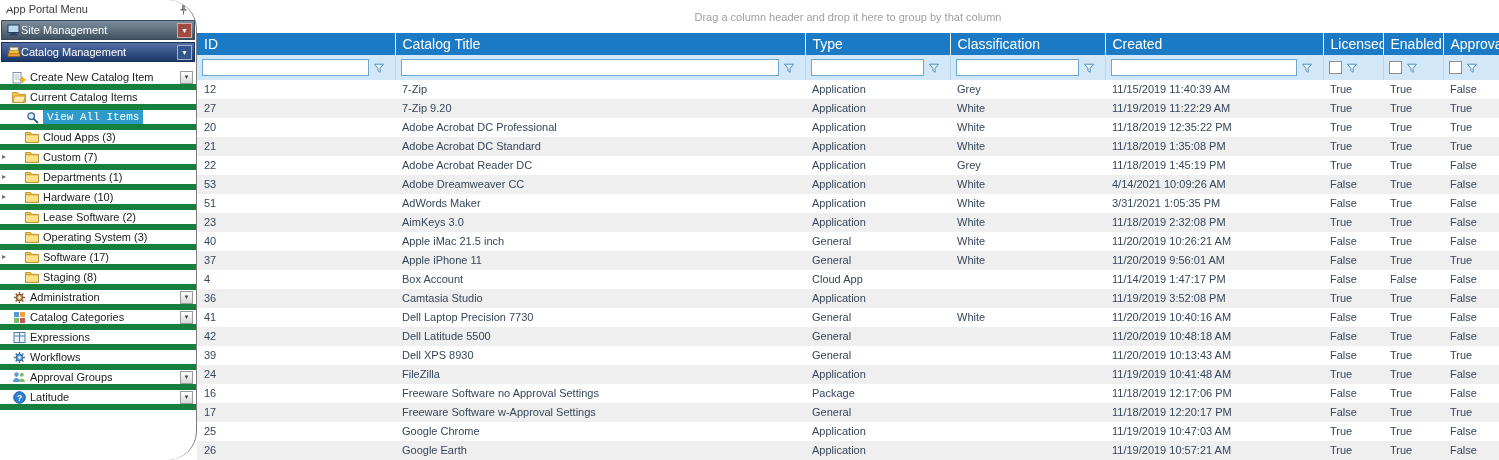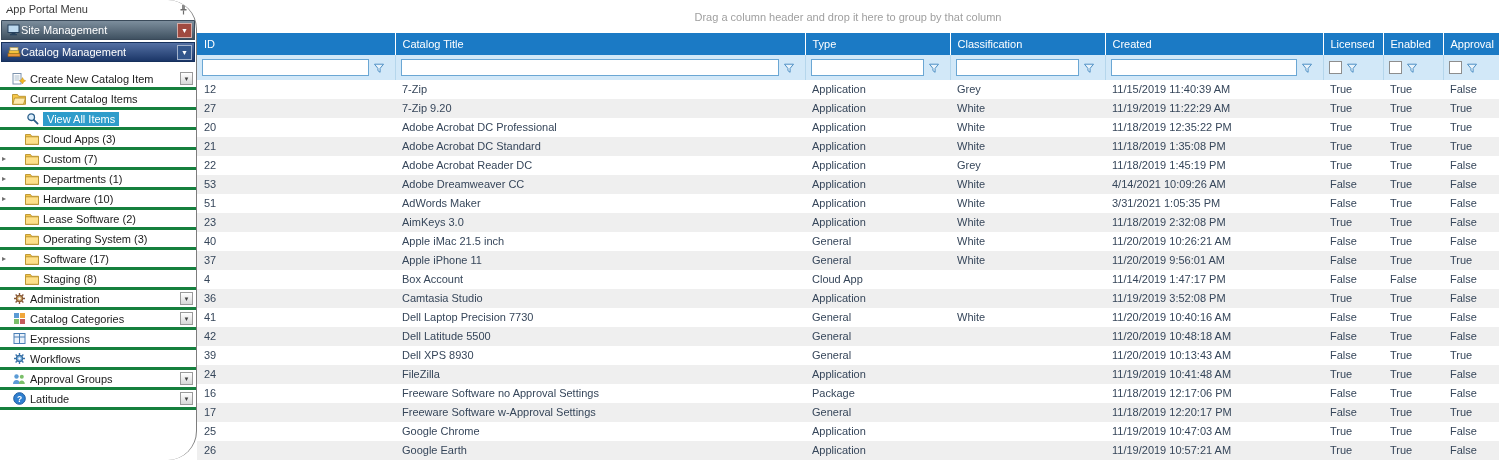--- a/index.html
+++ b/index.html
@@ -19,36 +19,36 @@
   .hdr-blue { background:linear-gradient(rgba(255,255,255,.22), rgba(0,0,0,.25)), var(--section-blue,#24488a);
     border:1px solid #16305c; }
   .s-icon { width:15px; height:14px; display:inline-flex; align-items:center; justify-content:center; }
   .dd-btn { margin-left:auto; width:15px; height:15px; display:flex; align-items:center; justify-content:center;
     font-size:7px; line-height:1; color:#fff; border:1px solid rgba(255,255,255,.55); }
   .dd-red  { background:#a04a40; }
   .dd-navy { background:#33568c; }
 
   .tree { margin-top:8px; flex:1; overflow:hidden; }
   .tree-item { height:20px; display:flex; align-items:center; padding-left:2px; color:#1c1c1c;
-    border-bottom:3px solid #15803d; cursor:default; }
+    border-bottom:6px solid #15803d; cursor:default; }
   .expander { width:9px; font-size:8px; line-height:1; color:#6e6e6e; text-align:left; flex:0 0 9px; }
   .ind { width:13px; flex:0 0 13px; }
   .t-icon { width:16px; flex:0 0 16px; display:inline-flex; align-items:center; justify-content:center; margin-right:3px; }
   .t-label { white-space:nowrap; overflow:hidden; }
-  .selected .t-label { background:var(--selected-item-bg,#2e9ccb); color:#fff; padding:1px 4px; }
+  .selected .t-label { background:var(--selected-item-bg,#2e9ccb); color:#fff; padding:1px 4px;font-family:Liberation Mono, monospace; }
   .t-dd { margin-left:auto; margin-right:3px; width:13px; height:13px; flex:0 0 13px;
     display:flex; align-items:center; justify-content:center; font-size:6px; color:#444;
     border:1px solid #9a9a9a; background:linear-gradient(#ffffff,#d8d8d8); }
 
   
   .grid-area { flex:1; display:flex; flex-direction:column; background:#fff; overflow:hidden; }
   .group-hint { height:39px; display:flex; align-items:center; justify-content:center; color:#9f9f9f; }
   table { border-collapse:collapse; table-layout:fixed; width:1302px; }
   thead th { background:var(--header-blue,#1b7ac5); color:#fff; height:22px; font-weight:normal;
-    font-size:11px; text-align:left; padding:0 0 0 7px; border-left:1px solid rgba(255,255,255,.28);
+    font-size:14px; text-align:left; padding:0 0 0 7px; border-left:1px solid rgba(255,255,255,.28);
     white-space:nowrap; overflow:hidden;margin-top:46px; }
   thead th:first-child { border-left:none; }
   tr.filter td { background:var(--filter-row-bg,#d2e8f8); height:25px; padding:0 2px 0 5px;
     border-left:1px solid #b5d6ec; white-space:nowrap; overflow:hidden; }
   tr.filter td:first-child { border-left:none; }
   .f-input { height:17px; border:1px solid #6ba7d4; width:calc(100% - 24px); vertical-align:middle;
     font-family:"Liberation Sans", sans-serif; font-size:11px; padding:0 3px; }
   .f-funnel { display:inline-block; vertical-align:middle; margin-left:4px; width:12px; height:12px; }
   .f-cb { display:inline-block; width:13px; height:13px; background:#fff; border:1px solid #8e8e8e;
     vertical-align:middle; }

